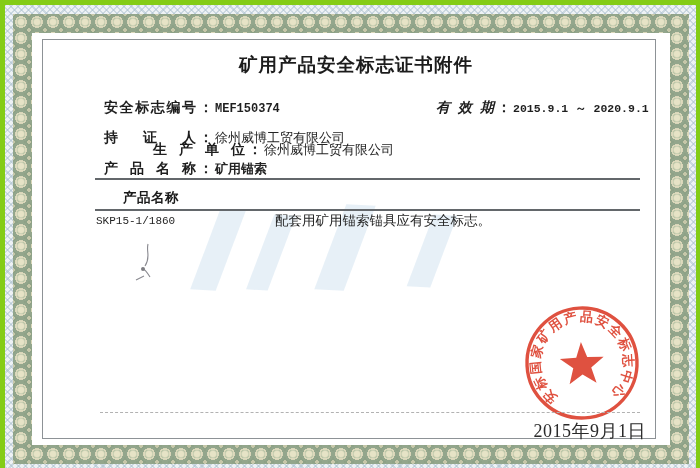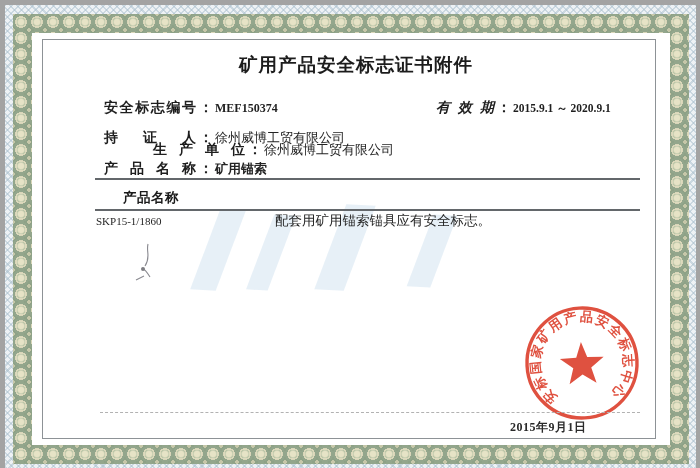--- a/index.html
+++ b/index.html
@@ -1,17 +1,17 @@
 <!DOCTYPE html>
 <html><head>
 <meta charset="utf-8">
 <style>
   html,body{margin:0;padding:0;background:#ffffff;}
   .page{
-    position:relative;width:700px;height:468px;background:#a3a3a3;overflow:hidden;
+    position:relative;width:700px;height:468px;background:#84cc16;overflow:hidden;
     font-family:"Liberation Serif","DejaVu Serif",serif;color:#222;
   }
   
   .lace{
     position:absolute;top:5px;left:5px;right:4px;bottom:0;
     background-color:#eef2f5;
     background-image:
       repeating-linear-gradient(45deg, rgba(168,190,204,.5) 0 1.5px, transparent 1.5px 5px),
       repeating-linear-gradient(-45deg, rgba(168,190,204,.5) 0 1.5px, transparent 1.5px 5px);
   }
@@ -42,27 +42,27 @@
   .title{
     left:0;right:0;top:52px;text-align:center;font-size:18.5px;font-weight:700;
     letter-spacing:1px;color:#1c1c1c;transform:translateX(6px);
   }
   .frow{font-size:14px;font-weight:700;color:#1e1e1e;}
   .lab{display:inline-block;text-align:justify;text-align-last:justify;vertical-align:top;}
   .lab-w{width:92px;}
   .lab-v{width:58px;font-style:italic;}
   .colon{font-weight:700;margin:0 2px 0 3px;}
   .val{font-weight:400;font-size:13px;color:#242424;}
-  .mono{font-family:Liberation Serif, serif;font-size:12px;color:#1f1f1f;}
+  .mono{font-family:Liberation Mono, monospace;font-size:12px;color:#1f1f1f;}
   .rule{position:absolute;height:1.6px;background:#63676b;left:95px;width:545px;}
   .th{position:absolute;font-size:13.5px;font-weight:700;color:#1b1b1b;}
   .cell-note{position:absolute;font-size:13.5px;color:#242424;margin-left:11px;}
   .dashed{position:absolute;left:100px;width:540px;top:412px;border-top:1px dashed #b2b2b2;}
-  .date{position:absolute;left:510px;width:136px;top:419px;
-        font-size:12px;font-weight:700;color:#2a2a2a;letter-spacing:.5px;}
+  .date{position:absolute;left:510px;width:136px;top:419px;text-align:right;
+        font-size:18px;font-weight:400;color:#2a2a2a;letter-spacing:.5px;}
   .sealbox{position:absolute;left:518px;top:299px;width:128px;height:128px;opacity:.92;transform:rotate(-3deg);}
   .penmark{position:absolute;left:118px;top:240px;width:64px;height:60px;opacity:.65;}
 </style>
 </head>
 <body>
 
 <div class="page">
 
   <div class="lace"></div>
   <div class="band"></div>

